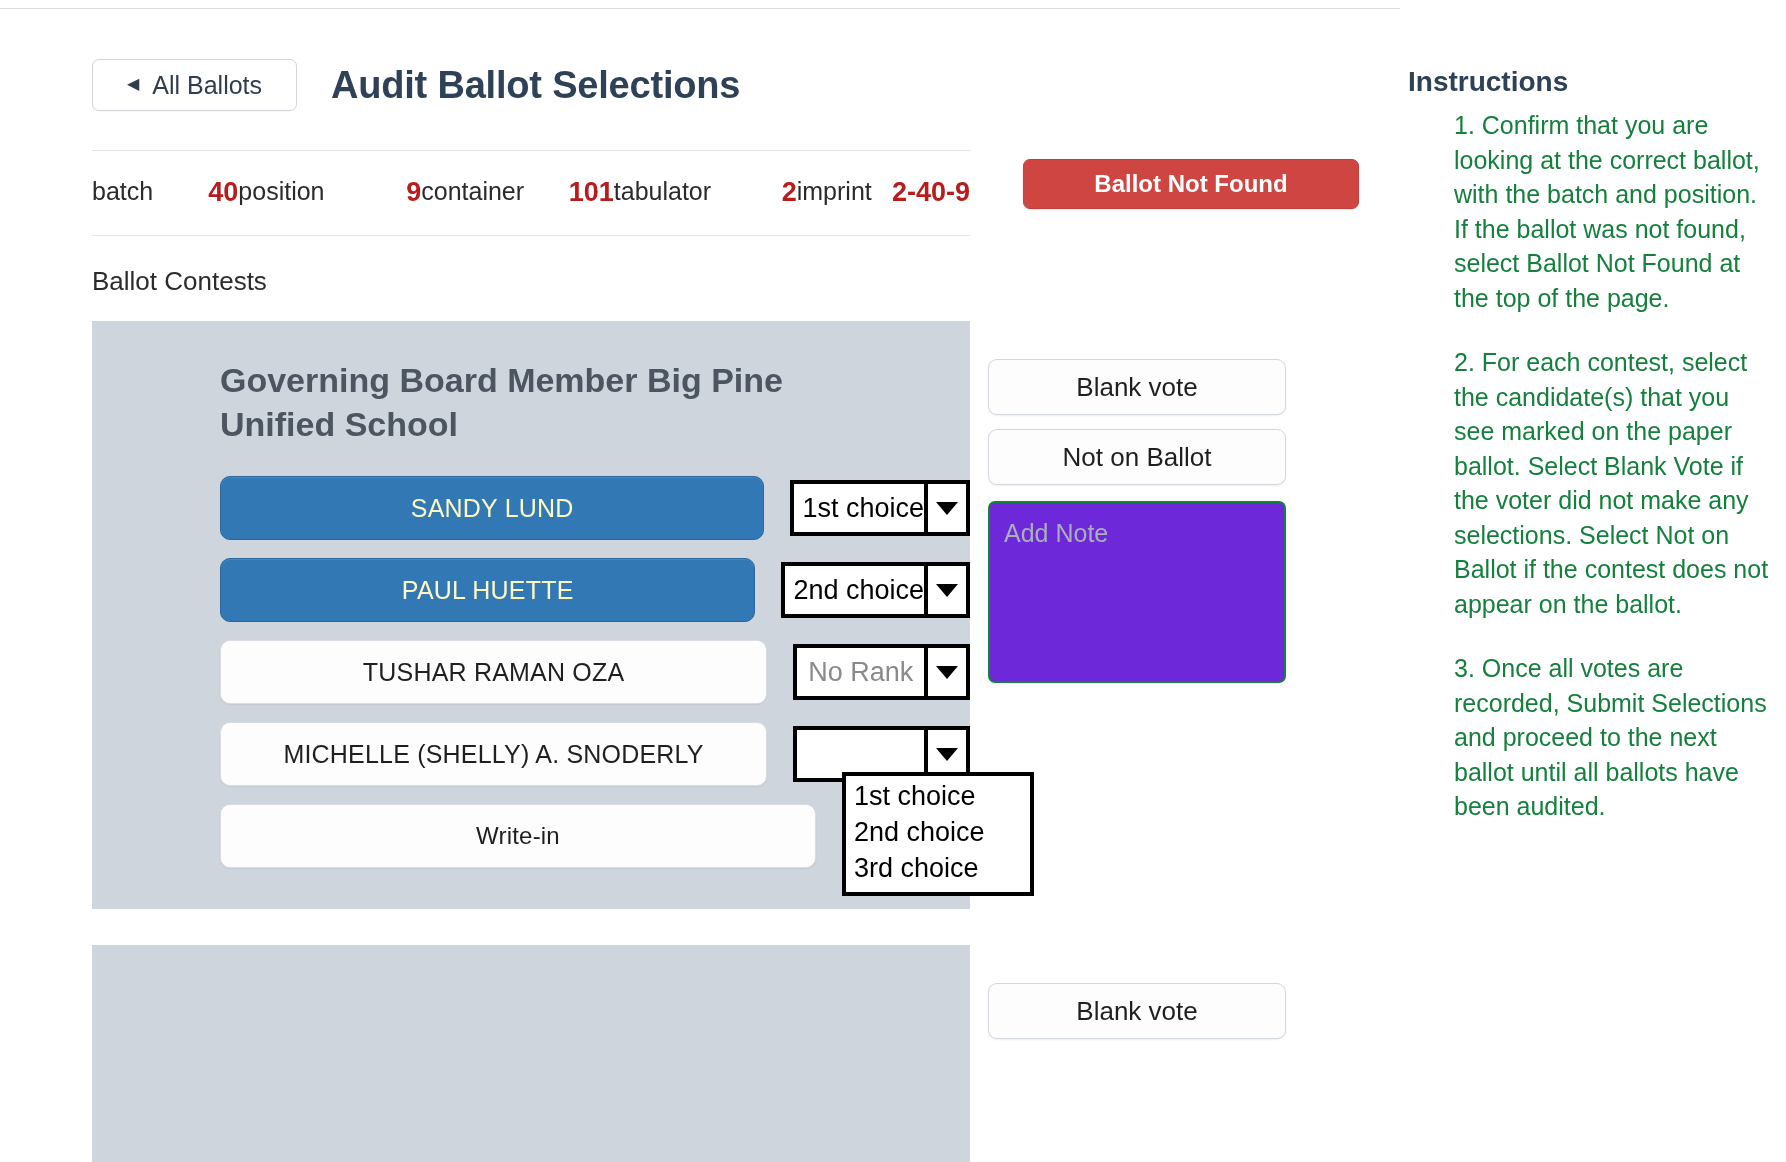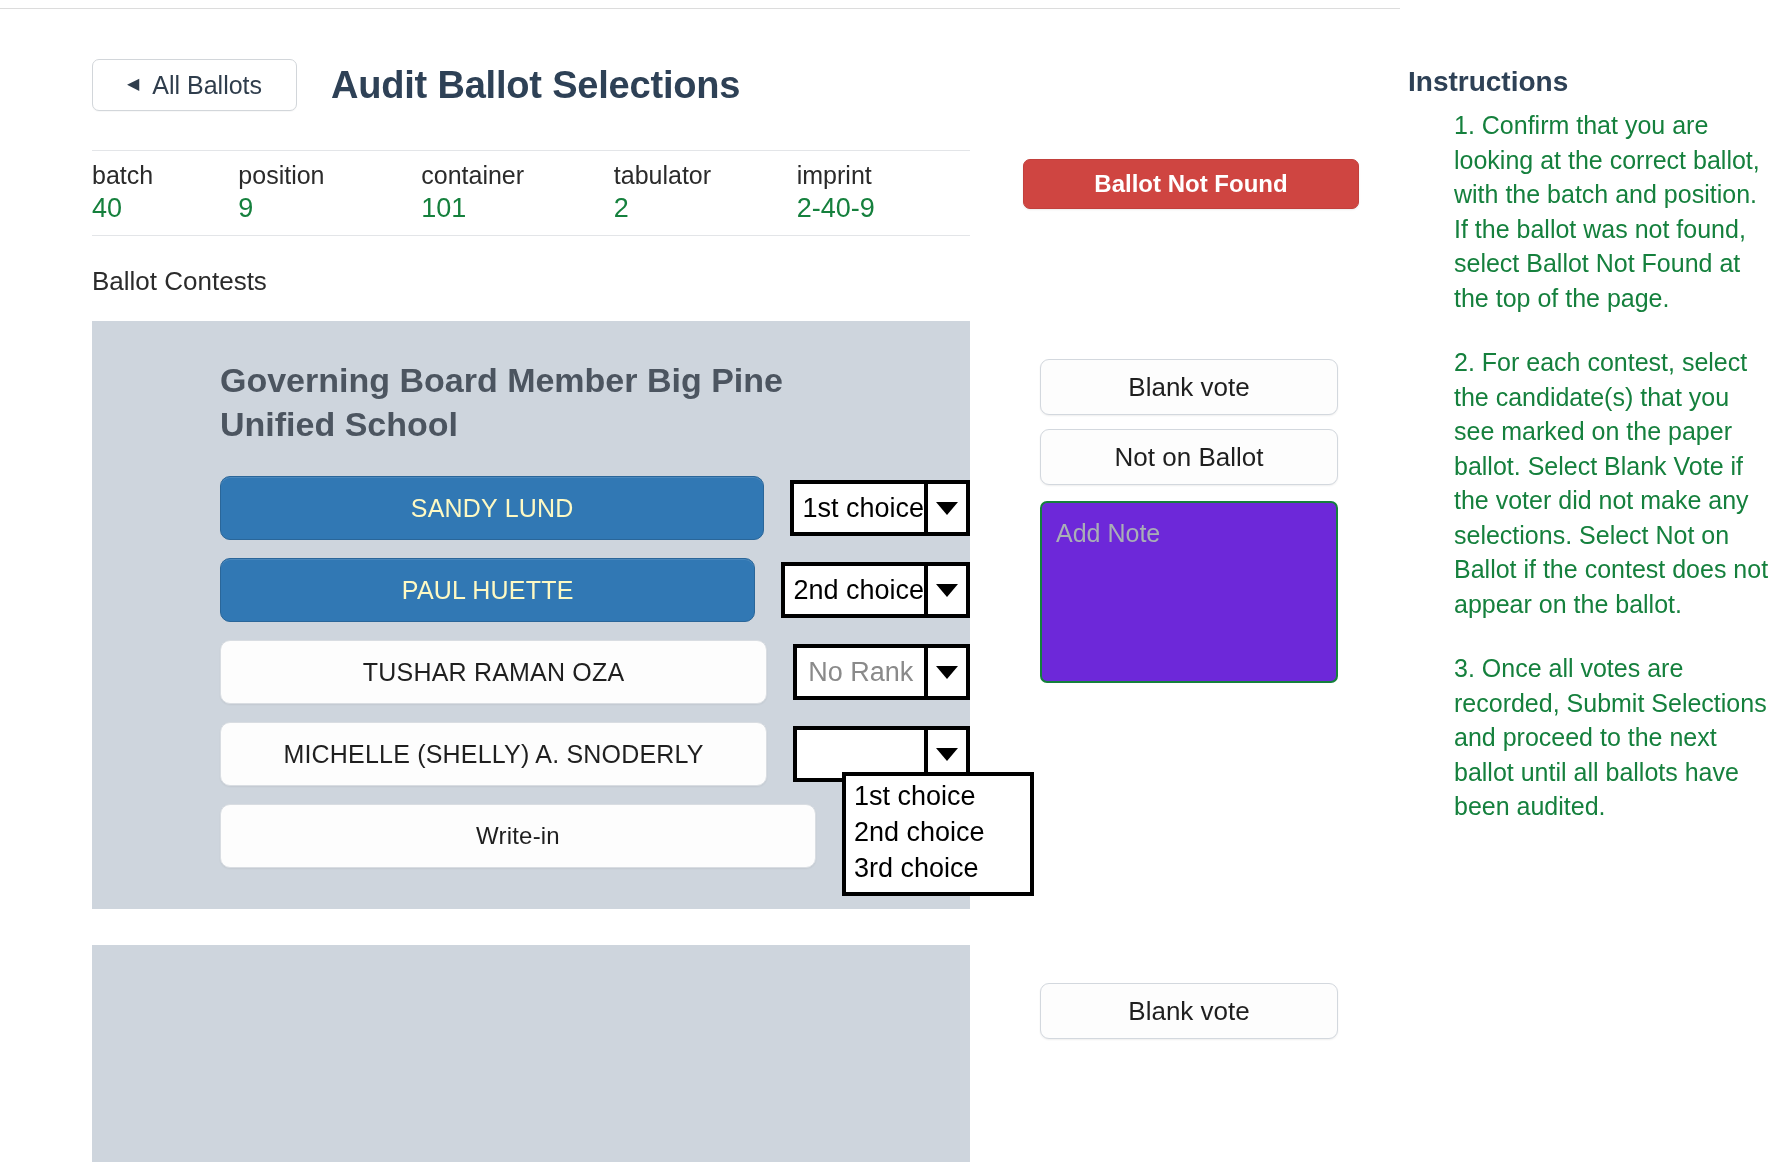--- a/index.html
+++ b/index.html
@@ -76,34 +76,34 @@
     margin-right: 430px;
     border-top: 1px solid #e3e5e8;
     border-bottom: 1px solid #e3e5e8;
     height: 86px;
     display: flex;
     align-items: center;
     position: relative;
   }
   .meta-field {
     display: flex;
-    flex-direction: column;
+    flex-direction: row;
     justify-content: space-between;
     gap: 4px;
   }
   .meta-field .meta-label {
     font-size: 25px;
     color: #2b2b2b;
     font-weight: normal;
     line-height: 1.1;
   }
   .meta-field .meta-value {
     font-size: 27px;
-    color: #15803d;
-    font-weight: normal;
+    color: #b91c1c;
+    font-weight: bold;
     line-height: 1.1;
   }
   #meta-batch    { width: 152px; }
   #meta-position { width: 190px; }
   #meta-container{ width: 200px; }
   #meta-tabulator{ width: 190px; }
   #meta-imprint  { width: 180px; }
 
   #ballot-not-found-button {
     position: absolute;
@@ -246,21 +246,21 @@
     color: #000000;
     padding: 1px 0 1px 8px;
     line-height: 1.26;
     cursor: pointer;
     white-space: nowrap;
   }
 
   
   .card-actions {
     position: absolute;
-    left: 948px;
+    left: 896px;
     top: 38px;
     width: 300px;
   }
   .action-button {
     width: 298px;
     height: 56px;
     background: #fdfdfd;
     border: 1px solid #d3d8de;
     border-radius: 9px;
     font-size: 26px;

